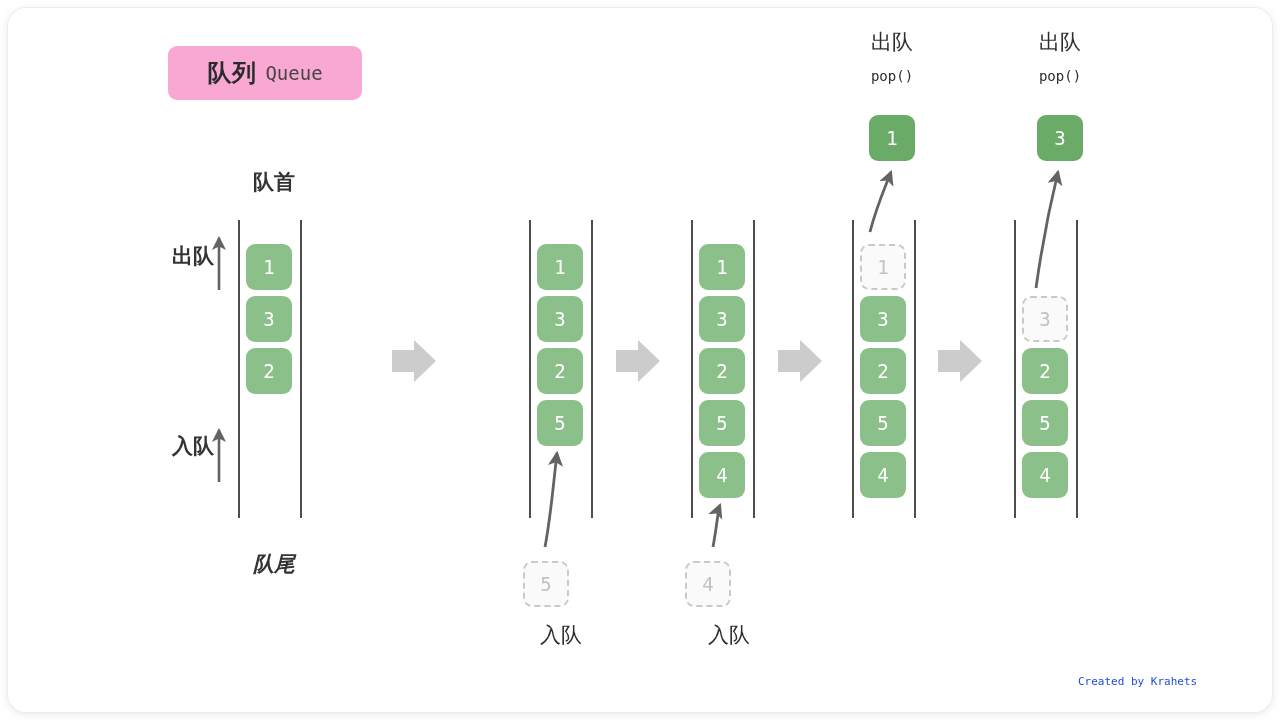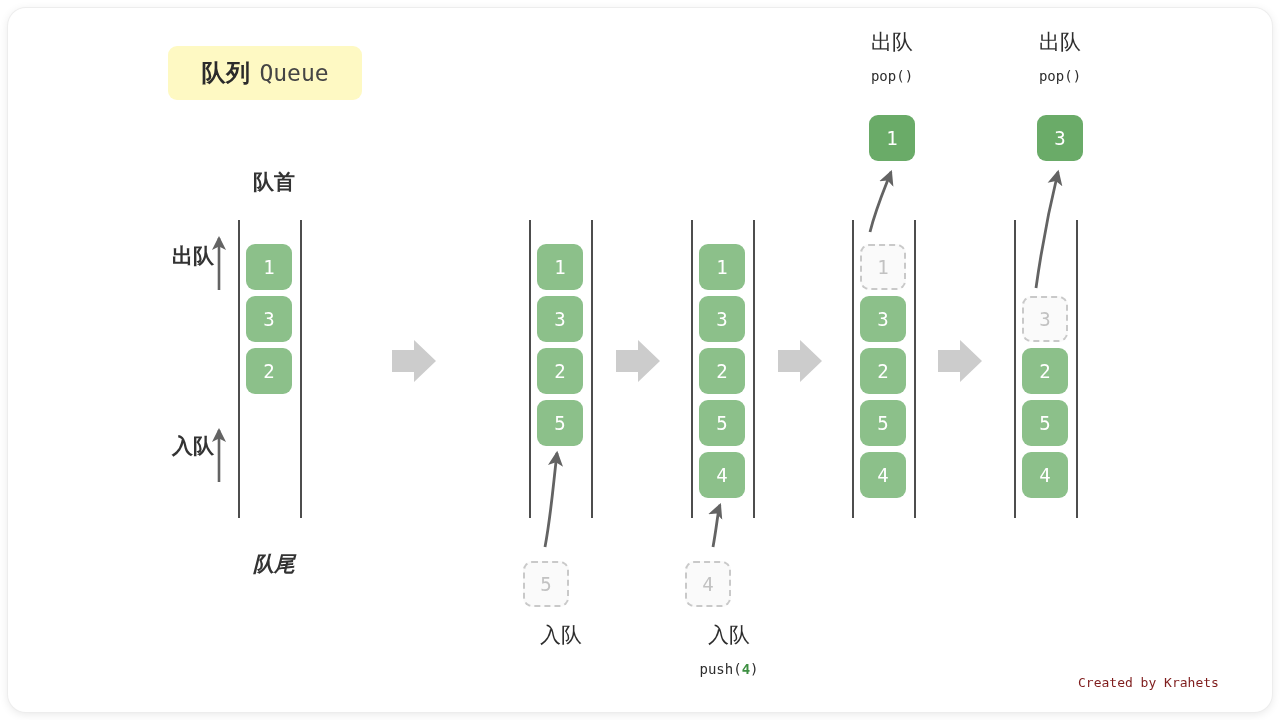--- a/index.html
+++ b/index.html
@@ -7,24 +7,24 @@
        font-family:"Liberation Sans","DejaVu Sans",sans-serif;}
 
   .card{position:absolute;left:8px;top:8px;width:1264px;height:704px;
         background:#fff;border-radius:18px;
         box-shadow:0 0 0 1px #ededed, 0 2px 10px rgba(0,0,0,.10);}
 
   .stage{position:absolute;left:0;top:0;width:1280px;height:720px;}
 
   
   .title-badge{position:absolute;left:168px;top:46px;width:194px;height:54px;
-      background:#fef9c3;border-radius:9px;display:flex;align-items:center;
+      background:#f9a8d4;border-radius:9px;display:flex;align-items:center;
       justify-content:center;gap:9px;}
   .title-cn{font-size:24px;font-weight:bold;color:#2b2b2b;letter-spacing:.5px;}
-  .title-en{font-size:23px;color:#454545;
+  .title-en{font-size:19px;color:#454545;
       font-family:"DejaVu Sans Mono","Liberation Mono",monospace;}
 
   
   .col{position:absolute;top:10px;width:120px;height:720px;}
   .rail{position:absolute;top:210px;width:1.6px;height:298px;background:#4d4d4d;}
   .rail.l{left:24px;}
   .rail.r{left:86px;}
 
   .cell{position:absolute;left:32px;width:46px;height:46px;border-radius:9px;
      background:#8cc08a;color:#fff;font-size:19px;
@@ -48,21 +48,21 @@
   .op .cn{font-weight:normal;}
   .op .code{font-family:"DejaVu Sans Mono","Liberation Mono",monospace;
       font-size:14px;color:#2d2d2d;}
   .op .code b{color:#3d8f41;font-weight:bold;}
 
   .popped{position:absolute;width:46px;height:46px;border-radius:9px;
       background:#6aab68;color:#fff;font-size:19px;display:flex;
       align-items:center;justify-content:center;
       font-family:"DejaVu Sans Mono","Liberation Mono",monospace;}
 
-  .credit{position:absolute;left:1078px;top:675px;font-size:13px;color:#7f1d1d;
+  .credit{position:absolute;left:1078px;top:675px;font-size:11px;color:#1d4ed8;
       font-family:"DejaVu Sans Mono","Liberation Mono",monospace;}
 
   svg.ov{position:absolute;left:0;top:0;width:1280px;height:720px;
       pointer-events:none;}
 </style>
 </head>
 <body>
 
 <div class="card"></div>
 
@@ -104,21 +104,20 @@
     <div class="rail r"></div>
     <div class="cell" style="top:234px;">1</div>
     <div class="cell" style="top:286px;">3</div>
     <div class="cell" style="top:338px;">2</div>
     <div class="cell" style="top:390px;">5</div>
     <div class="cell" style="top:442px;">4</div>
     <div class="cell ghost" style="top:551px;left:18px;">4</div>
   </div>
   <div class="op" style="left:634px;top:618px;">
     <div class="cn">入队</div>
-    <div class="code"><span>push(</span><b>4</b><span>)</span></div>
   </div>
 
   <div class="col" style="left:828px;">
     <div class="rail l"></div>
     <div class="rail r"></div>
     <div class="cell ghost" style="top:234px;">1</div>
     <div class="cell" style="top:286px;">3</div>
     <div class="cell" style="top:338px;">2</div>
     <div class="cell" style="top:390px;">5</div>
     <div class="cell" style="top:442px;">4</div>

